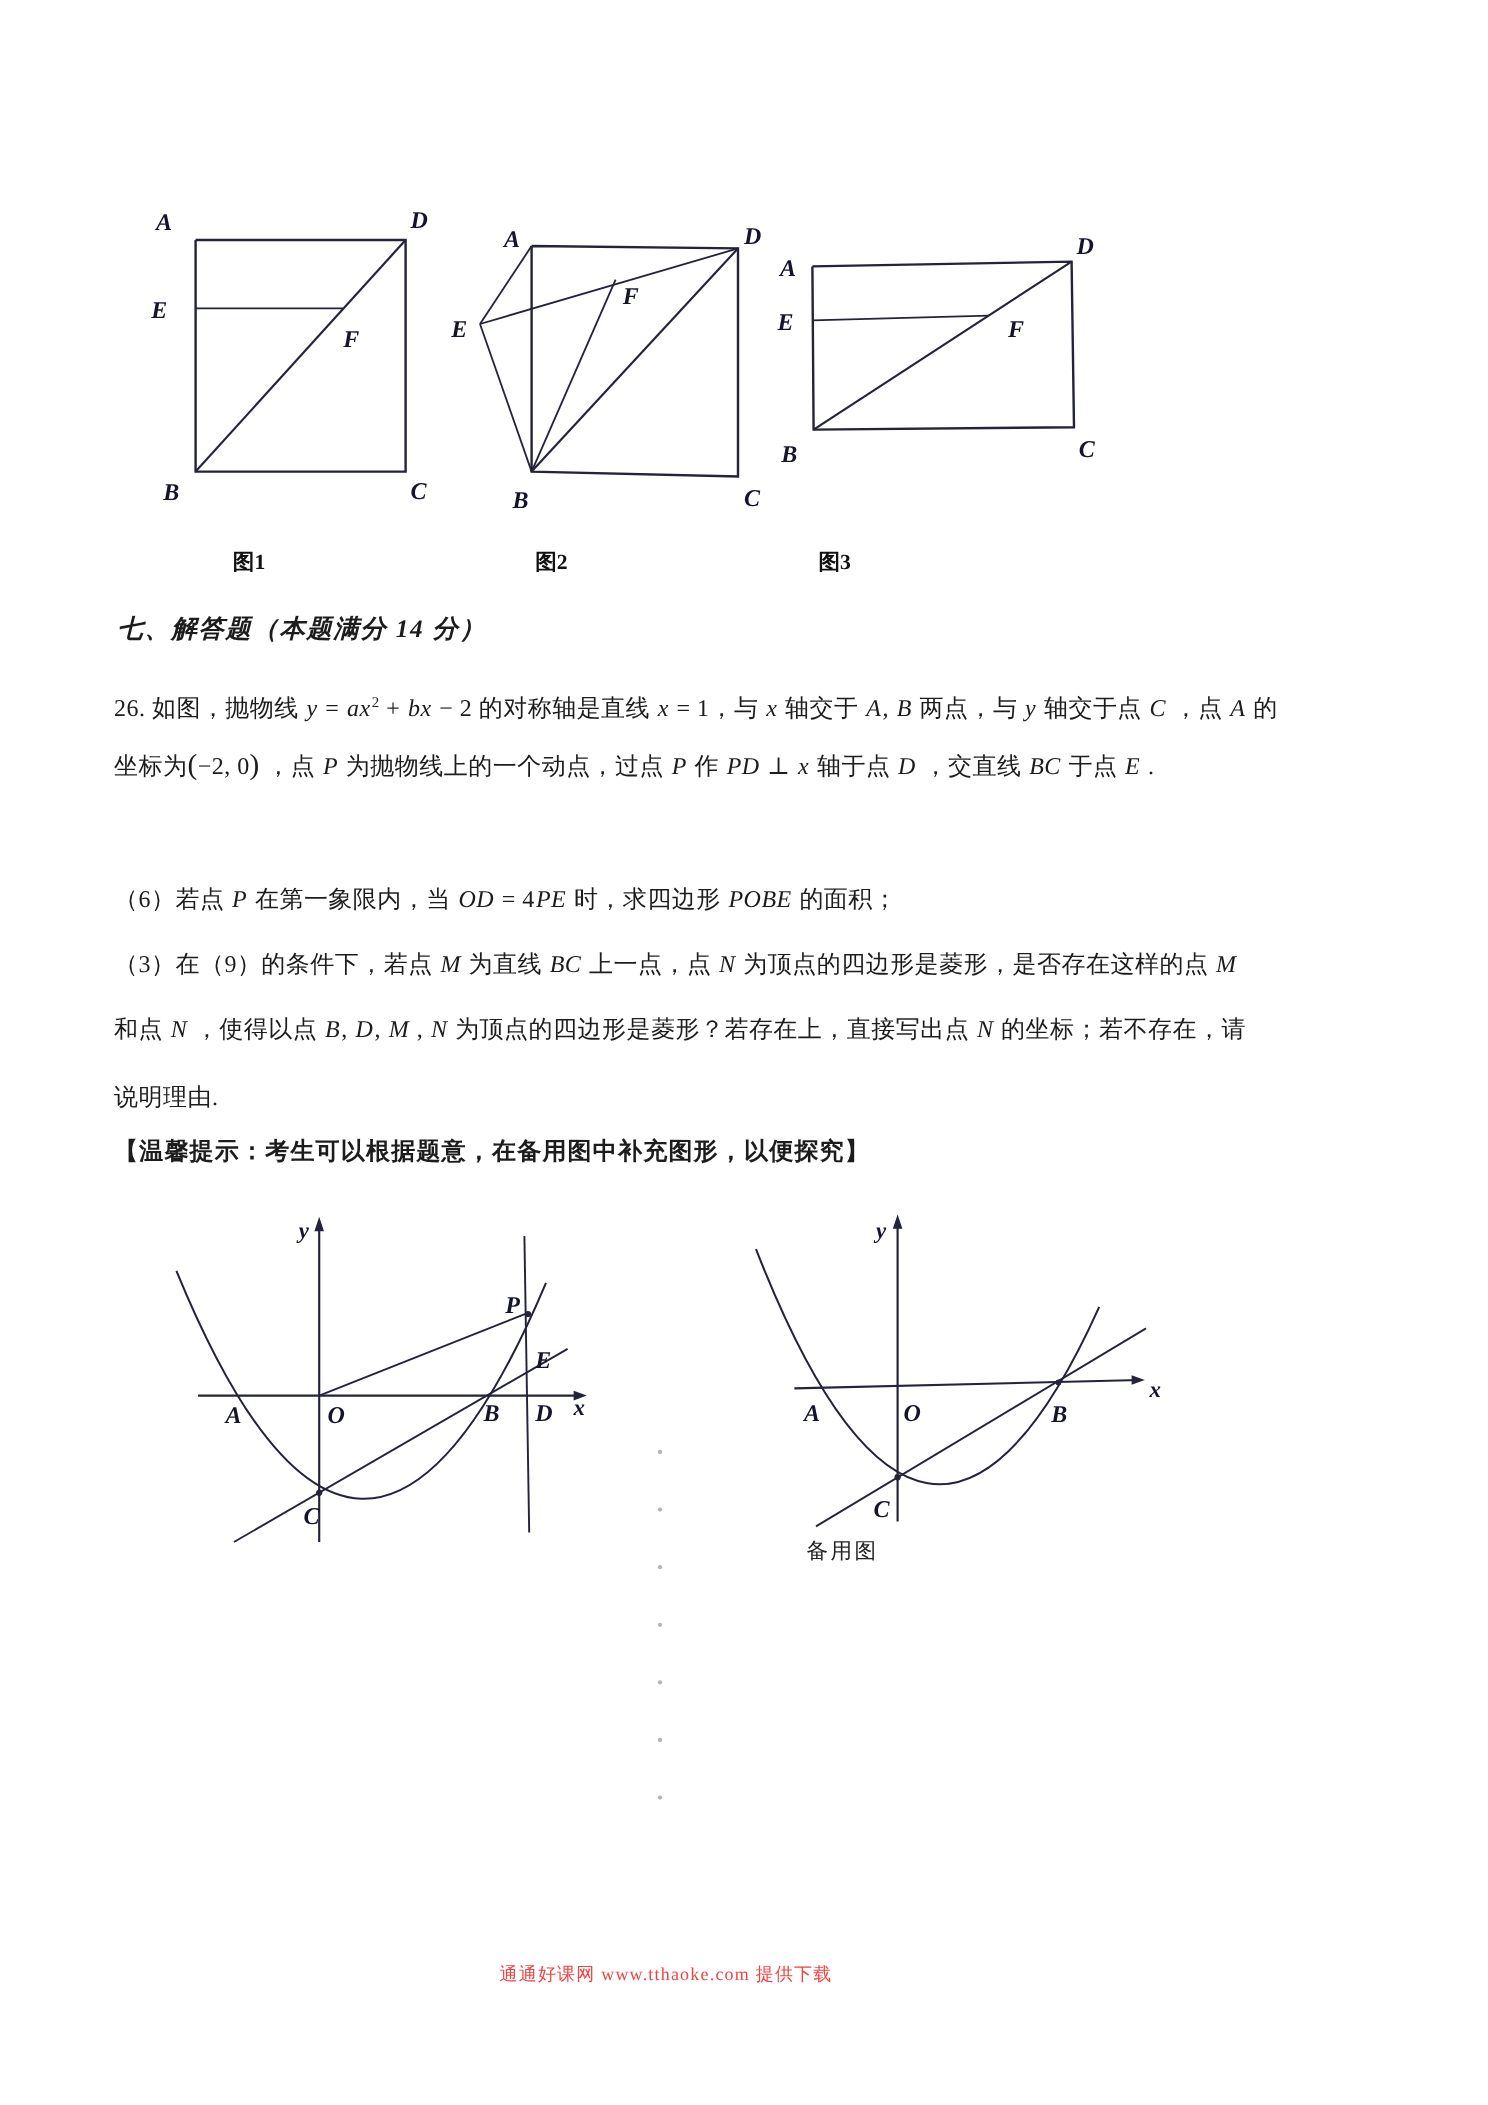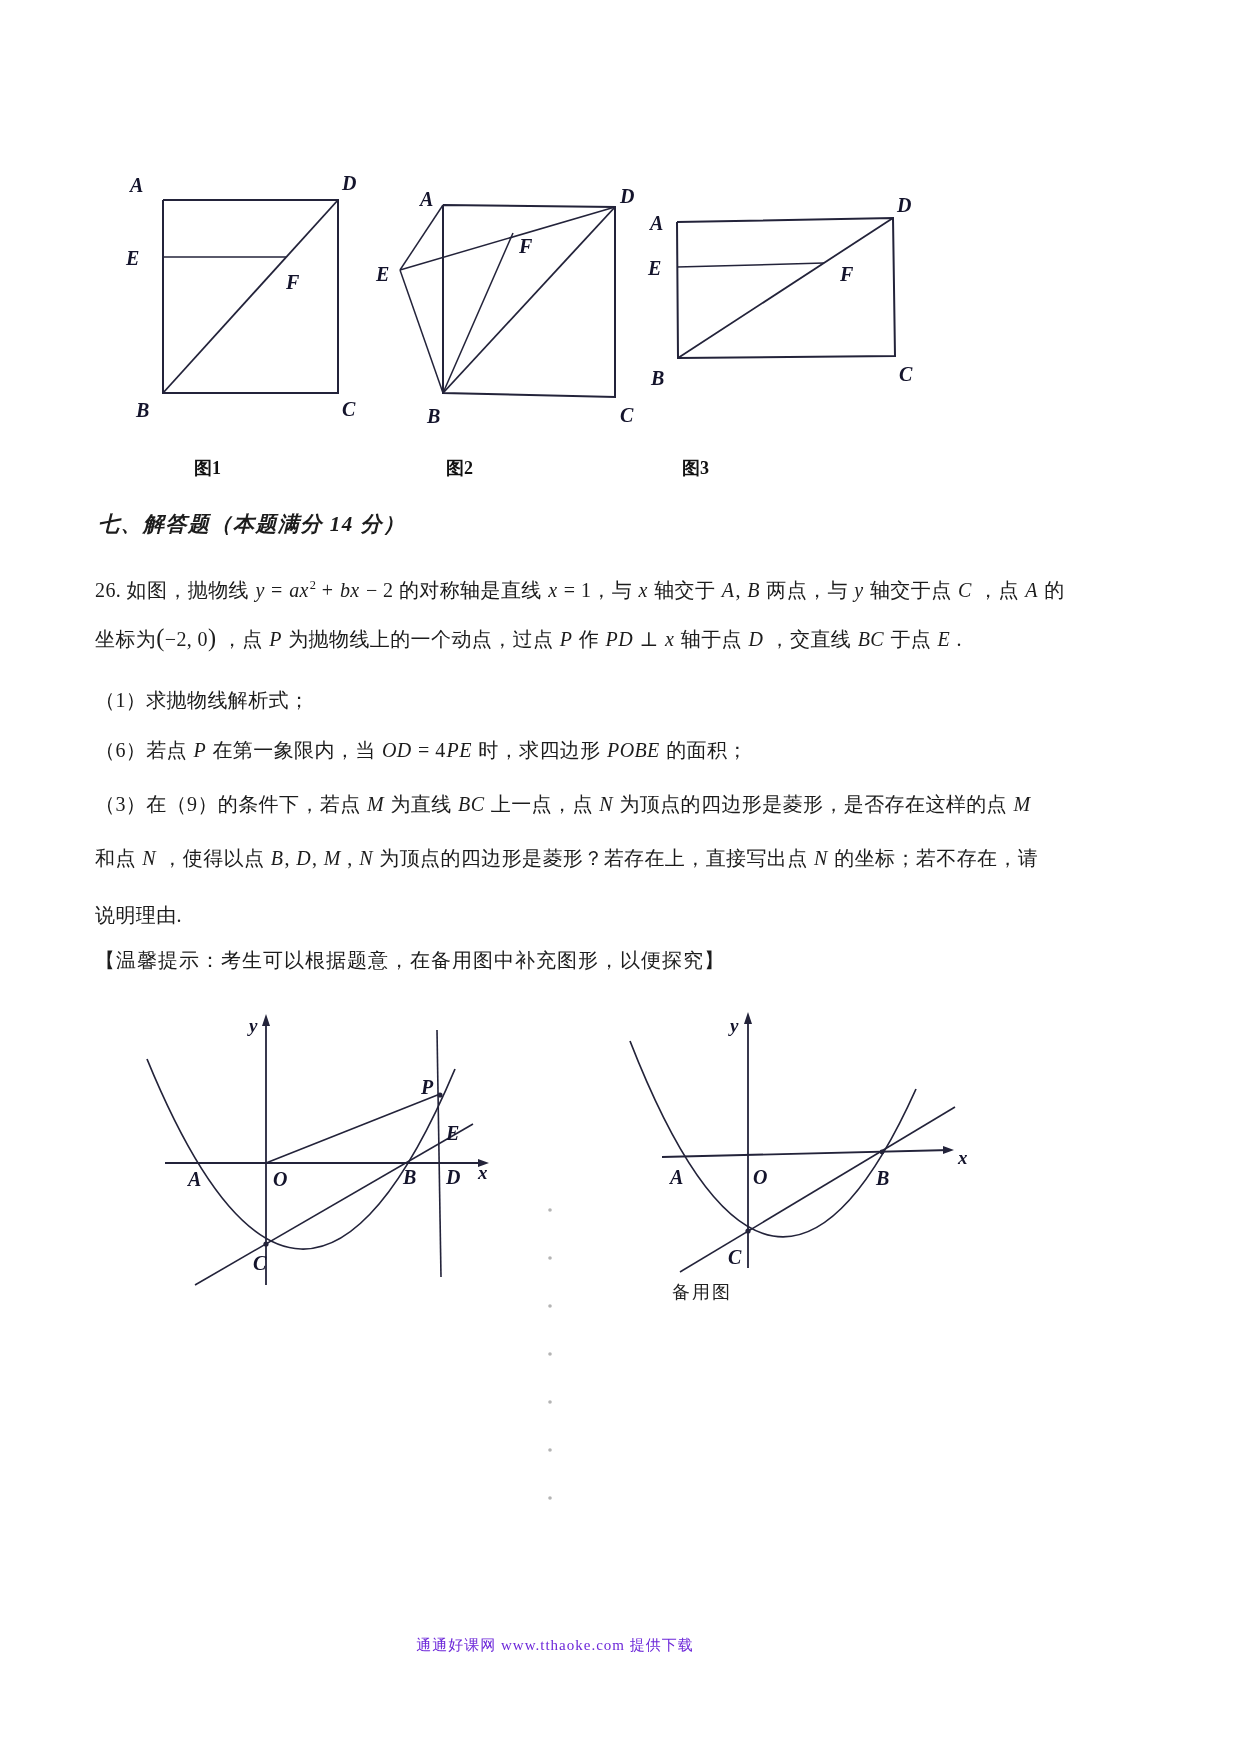--- a/index.html
+++ b/index.html
@@ -22,24 +22,24 @@
     position:absolute;left:98px;top:510px;margin:0;
     font-size:21px;font-weight:bold;letter-spacing:1.5px;font-style:italic;
   }
   .line{
     position:absolute;left:95px;width:1080px;margin:0;
     font-size:20px;line-height:27px;letter-spacing:0.4px;
   }
   .m{font-style:italic;font-family:"Liberation Serif",serif;padding:0 1px;}
   .big{font-size:1.22em;line-height:1;}
   sup{font-size:0.62em;}
-  .hint{font-weight:normal;letter-spacing:1px;}
+  .hint{font-weight:bold;letter-spacing:1px;}
   .footer{
     position:absolute;top:1636px;left:0;width:1110px;
-    text-align:center;font-size:15px;color:#6d28d9;letter-spacing:1px;
+    text-align:center;font-size:15px;color:#ef4444;letter-spacing:1px;
   }
 </style>
 </head>
 <body>
 
 <div class="page">
 
   <svg style="left:90px;top:140px;width:870px;height:350px" viewBox="90 140 870 350" xmlns="http://www.w3.org/2000/svg">
 
     <g>
@@ -82,21 +82,20 @@
       <text class="lbl" x="651" y="385">B</text>
       <text class="lbl" x="899" y="381">C</text>
       <text class="cap" x="682" y="474">图3</text>
     </g>
   </svg>
 
   <h2 class="section-header">七、解答题（本题满分 14 分）</h2>
 
   <p class="line" style="top:572px"><span>26. 如图，抛物线 </span><span class="m">y</span><span> = </span><span class="m">ax</span><sup>2</sup><span> + </span><span class="m">bx</span><span> − 2 </span><span>的对称轴是直线 </span><span class="m">x</span><span> = 1</span><span>，与 </span><span class="m">x</span><span> 轴交于 </span><span class="m">A</span><span>, </span><span class="m">B</span><span> 两点，与 </span><span class="m">y</span><span> 轴交于点 </span><span class="m">C</span><span> ，点 </span><span class="m">A</span><span> 的</span></p>
   <p class="line" style="top:626px"><span>坐标为</span><span class="big">(</span><span>−2, 0</span><span class="big">)</span><span> ，点 </span><span class="m">P</span><span> 为抛物线上的一个动点，过点 </span><span class="m">P</span><span> 作 </span><span class="m">PD</span><span> ⊥ </span><span class="m">x</span><span> 轴于点 </span><span class="m">D</span><span> ，交直线 </span><span class="m">BC</span><span> 于点 </span><span class="m">E</span><span> .</span></p>
-  <p class="line" style="top:687px"><span>（1）求抛物线解析式；</span></p>
   <p class="line" style="top:737px"><span>（6）若点 </span><span class="m">P</span><span> 在第一象限内，当 </span><span class="m">OD</span><span> = 4</span><span class="m">PE</span><span> 时，求四边形 </span><span class="m">POBE</span><span> 的面积；</span></p>
   <p class="line" style="top:791px"><span>（3）在（9）的条件下，若点 </span><span class="m">M</span><span> 为直线 </span><span class="m">BC</span><span> 上一点，点 </span><span class="m">N</span><span> 为顶点的四边形是菱形，是否存在这样的点 </span><span class="m">M</span></p>
   <p class="line" style="top:902px"><span>说明理由.</span></p>
   <p class="line" style="top:845px"><span>和点 </span><span class="m">N</span><span> ，使得以点 </span><span class="m">B</span><span>, </span><span class="m">D</span><span>, </span><span class="m">M</span><span> , </span><span class="m">N</span><span> 为顶点的四边形是菱形？若存在上，直接写出点 </span><span class="m">N</span><span> 的坐标；若不存在，请</span></p>
   <p class="line hint" style="top:947px">【温馨提示：考生可以根据题意，在备用图中补充图形，以便探究】</p>
 
   <svg style="left:100px;top:1000px;width:880px;height:520px" viewBox="100 1000 880 520" xmlns="http://www.w3.org/2000/svg">
 
     <g>
       <line stroke-width="1.8" x1="266" y1="1020" x2="266" y2="1285"></line>

